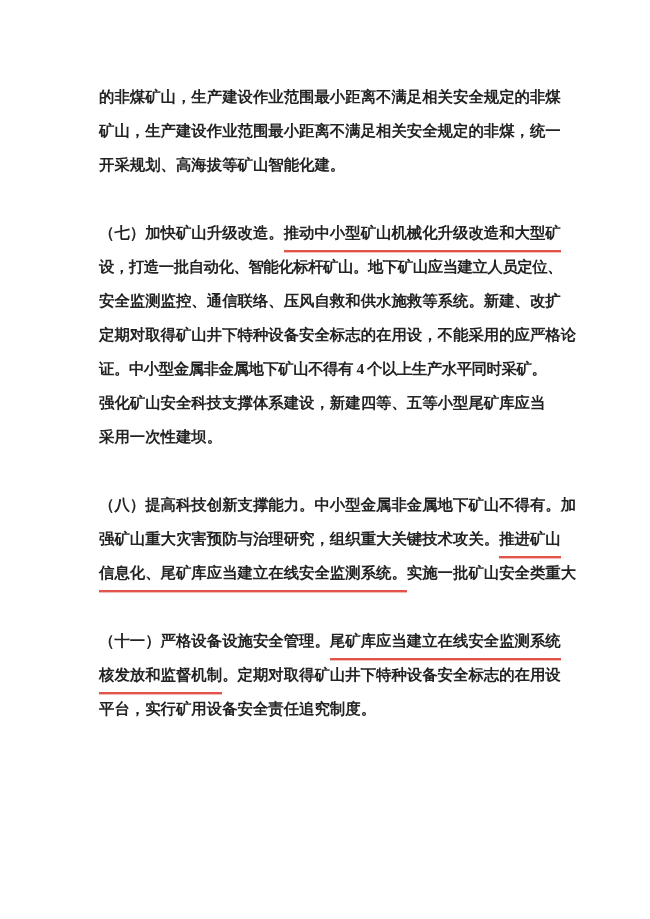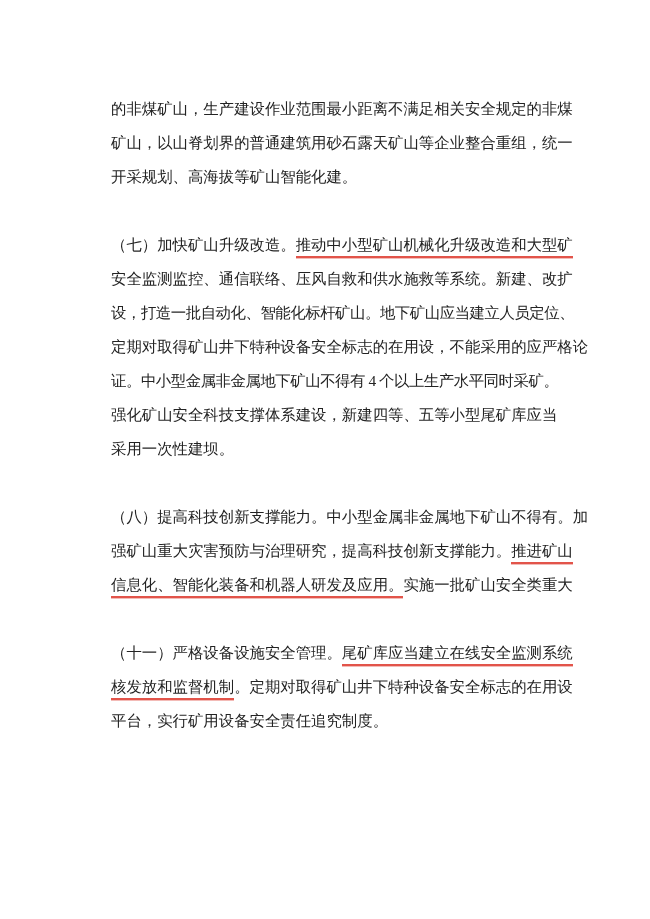--- a/index.html
+++ b/index.html
@@ -17,56 +17,56 @@
   }
   .content {
     position: absolute;
     left: 95px;
     top: 76px;
     width: 470px;
     color: var(--text-color, #232323);
     font-size: 15.4px;
     line-height: 34px;
   }
-  .paragraph { margin: 16px; }
+  .paragraph { margin: 4px; font-weight: bold; }
   .paragraph + .paragraph { margin-top: 34px; }
   .line {
     height: 34px;
     white-space: nowrap;
   }
   .seg { display: inline; }
   .seg.u {
     border-bottom: 2px solid var(--underline-color, #e2544a);
     box-shadow: 0 1px 0 rgba(226, 84, 74, 0.40);
-    padding-bottom: 3px;
+    padding-bottom: 9px;
   }
 </style>
 </head>
 <body>
 
 <div class="page">
   <div class="content" id="doc-content">
       <div class="paragraph">
         <div class="line"><span class="seg">的非煤矿山，生产建设作业范围最小距离不满足相关安全规定的非煤</span></div>
-        <div class="line"><span class="seg">矿山，以山脊划界的普通建筑用砂石露天矿山等企业整合重组，统一</span></div>
+        <div class="line"><span class="seg">矿山，生产建设作业范围最小距离不满足相关安全规定的非煤，统一</span></div>
         <div class="line"><span class="seg">开采规划、高海拔等矿山智能化建。</span></div>
       </div>
       <div class="paragraph">
         <div class="line"><span class="seg">（七）加快矿山升级改造。</span><span class="seg u">推动中小型矿山机械化升级改造和大型矿</span></div>
+        <div class="line" style="letter-spacing: -0.45px;"><span class="seg">设，打造一批自动化、智能化标杆矿山。地下矿山应当建立人员定位、</span></div>
         <div class="line"><span class="seg">安全监测监控、通信联络、压风自救和供水施救等系统。新建、改扩</span></div>
-        <div class="line" style="letter-spacing: -0.45px;"><span class="seg">设，打造一批自动化、智能化标杆矿山。地下矿山应当建立人员定位、</span></div>
         <div class="line"><span class="seg">定期对取得矿山井下特种设备安全标志的在用设，不能采用的应严格论</span></div>
         <div class="line" style="letter-spacing: -0.45px;"><span class="seg">证。中小型金属非金属地下矿山不得有 4 个以上生产水平同时采矿。</span></div>
         <div class="line"><span class="seg">强化矿山安全科技支撑体系建设，新建四等、五等小型尾矿库应当</span></div>
         <div class="line"><span class="seg">采用一次性建坝。</span></div>
       </div>
       <div class="paragraph">
         <div class="line"><span class="seg">（八）提高科技创新支撑能力。中小型金属非金属地下矿山不得有。加</span></div>
-        <div class="line"><span class="seg">强矿山重大灾害预防与治理研究，提高科技创新支撑能力。</span><span class="seg u">推进矿山</span></div>
-        <div class="line"><span class="seg u">信息化、智能化装备和机器人研发及应用。</span><span class="seg">实施一批矿山安全类重大</span></div>
+        <div class="line"><span class="seg">强矿山重大灾害预防与治理研究，组织重大关键技术攻关。</span><span class="seg u">推进矿山</span></div>
+        <div class="line"><span class="seg u">信息化、尾矿库应当建立在线安全监测系统。</span><span class="seg">实施一批矿山安全类重大</span></div>
       </div>
       <div class="paragraph">
         <div class="line"><span class="seg">（十一）严格设备设施安全管理。</span><span class="seg u">尾矿库应当建立在线安全监测系统</span></div>
         <div class="line"><span class="seg u">核发放和监督机制</span><span class="seg">。定期对取得矿山井下特种设备安全标志的在用设</span></div>
         <div class="line"><span class="seg">平台，实行矿用设备安全责任追究制度。</span></div>
       </div>
     </div>
 </div>
 
 </body></html>

